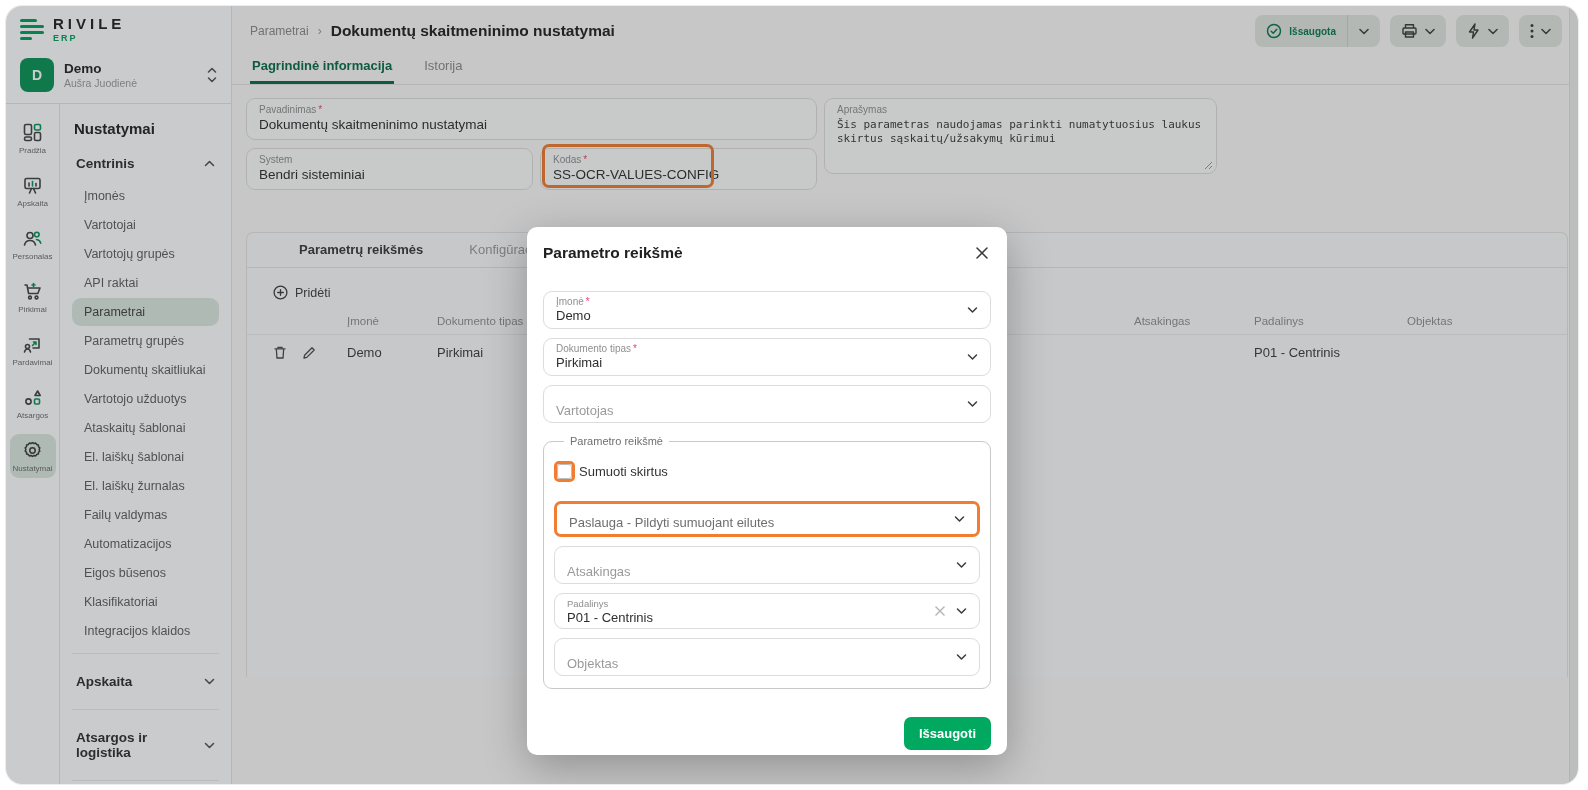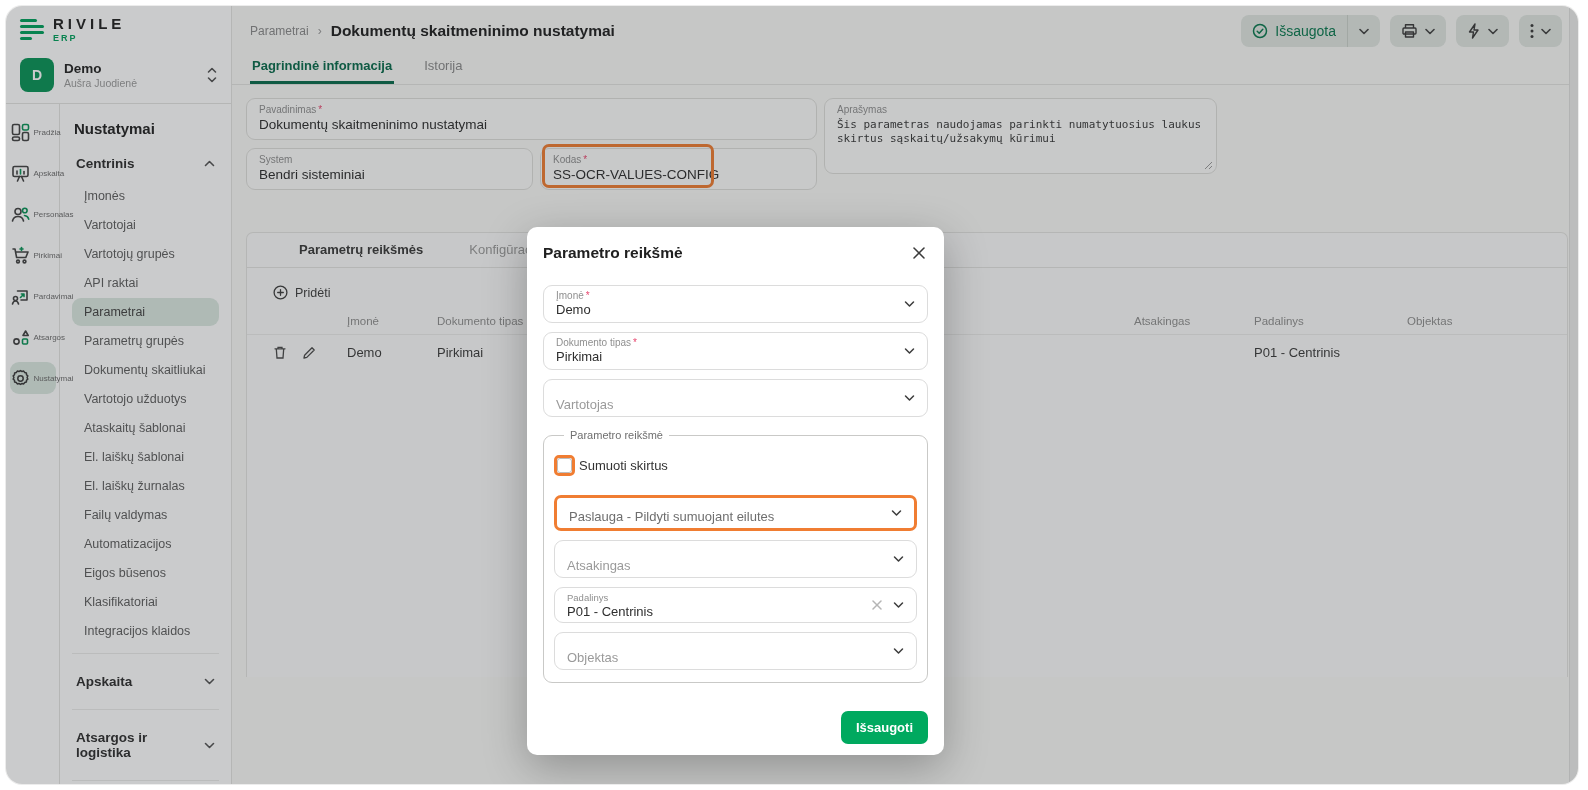--- a/index.html
+++ b/index.html
@@ -28,21 +28,21 @@
   .logo-sub{font-size:9px;font-weight:700;letter-spacing:2px;color:var(--brand-green);margin-top:2px;}
   .user-row{display:flex;align-items:center;gap:10px;padding:9px 14px 11px;border-bottom:1px solid var(--line);}
   .avatar{width:34px;height:34px;border-radius:8px;background:var(--avatar-green);color:#fff;
     display:flex;align-items:center;justify-content:center;font-size:14px;font-weight:700;flex:none;}
   .user-texts{flex:1;min-width:0;}
   .user-name{font-size:13.5px;font-weight:700;color:#262626;}
   .user-sub{font-size:10.5px;color:#9B9B9B;margin-top:1px;}
   .side-body{flex:1;display:flex;min-height:0;}
   .rail{width:54px;border-right:1px solid var(--line);padding-top:12px;display:flex;flex-direction:column;
     align-items:center;gap:9px;flex:none;}
-  .rail-item{width:46px;border-radius:9px;padding:6px 0 5px;display:flex;
+  .rail-item{width:46px;border-radius:9px;padding:6px 0 5px;display:flex;flex-direction:column;
     align-items:center;gap:3px;color:#474747;cursor:pointer;}
   .rail-item.active{background:var(--side-active);}
   .rail-label{font-size:8px;color:#6D6D6D;white-space:nowrap;}
   .nav{flex:1;padding:8px 12px 0;overflow:hidden;}
   .nav-title{font-size:15px;font-weight:700;color:#242424;margin:8px 2px 12px;}
   .sec-head{display:flex;align-items:center;justify-content:space-between;padding:7px 4px;cursor:pointer;}
   .sec-label{font-size:13.5px;font-weight:700;color:#303030;}
   .nav-items{list-style:none;margin:4px 0 8px;}
   .nav-item{font-size:12.5px;color:var(--ink2);padding:7px 12px;border-radius:9px;margin:1px 0;cursor:pointer;}
   .nav-item.active{background:var(--side-active);color:#454545;}
@@ -53,21 +53,21 @@
   .main{flex:1;display:flex;flex-direction:column;min-width:0;position:relative;}
   .topbar{display:flex;align-items:center;justify-content:space-between;padding:9px 16px 4px 18px;}
   .crumbs{display:flex;align-items:center;gap:9px;}
   .crumb{font-size:12px;color:#8A8A8A;cursor:pointer;}
   .crumb-sep{font-size:12px;color:#9A9A9A;}
   .page-title{font-size:15.5px;font-weight:700;color:#222;}
   .top-actions{display:flex;gap:10px;align-items:center;}
   .btn{height:32px;background:#E1E6E1;border-radius:8px;display:flex;align-items:center;cursor:pointer;}
   .btn-seg{display:flex;align-items:center;gap:7px;padding:0 11px;height:100%;}
   .btn-divider{width:1px;height:32px;background:#CBD2CB;}
-  .saved-text{font-size:14px;font-weight:400;color:#0B7A50;}
+  .saved-text{font-size:10px;font-weight:700;color:#0B7A50;}
   .tabrow{display:flex;gap:28px;padding:0 18px;border-bottom:1px solid var(--line);}
   .tab{font-size:13px;color:#8A8A8A;padding:7px 2px 8px;cursor:pointer;border-bottom:3px solid transparent;}
   .tab.active{color:var(--tab-green);font-weight:700;border-bottom-color:var(--tab-green);}
 
   .content{flex:1;padding:13px 10px 0 14px;min-height:0;}
   .form-area{position:relative;height:112px;}
   .field{position:absolute;background:#FDFDFC;border:1px solid var(--field-border);border-radius:9px;padding:5px 12px;}
   .f-label{font-size:10px;color:var(--muted);line-height:12px;}
   .req{color:var(--req-pink);font-size:10px;margin-left:2px;}
   .f-value{font-size:13.5px;color:#2E2E2E;margin-top:1px;white-space:nowrap;overflow:hidden;}
@@ -91,28 +91,28 @@
   .tbl-head .cell{font-size:11.5px;color:#8F8F8F;}
   .tbl-body-row{height:36px;border-top:1px solid #ECECEA;}
   .tbl-body-row .cell{font-size:13px;color:#3C3C3C;}
   .row-icons{display:flex;gap:15px;align-items:center;}
   .icon-btn{cursor:pointer;display:flex;}
 
   .scroll-strip{position:absolute;top:0;right:0;width:9px;height:100%;background:#EDEDEB;border-left:1px solid #E0E0DE;}
 
   
   .overlay{position:absolute;inset:0;background:rgba(35,38,40,0.24);z-index:40;}
-  .modal{position:absolute;left:521px;top:221px;width:417px;height:528px;background:#fff;border-radius:10px;
+  .modal{position:absolute;left:521px;top:221px;width:480px;height:528px;background:#fff;border-radius:10px;
     box-shadow:0 12px 44px rgba(0,0,0,0.28);z-index:50;padding:17px 16px 0;}
   .modal-head{display:flex;align-items:flex-start;justify-content:space-between;}
   .modal-title{font-size:15.5px;font-weight:700;color:#202020;}
   .modal-close{cursor:pointer;padding:3px;}
   .mfield{position:relative;border:1px solid #DCDCDC;border-radius:9px;height:38px;padding:4px 34px 4px 12px;
     margin-top:9px;cursor:pointer;background:#fff;}
-  .mfield.first{margin-top:23px;}
+  .mfield.first{margin-top:29px;}
   .mfield .f-value{font-size:13px;margin-top:0;}
   .mfield.placeholder{display:flex;align-items:flex-end;}
   .ph{font-size:13px;color:#9A9A9A;}
   .chev{position:absolute;right:12px;top:50%;transform:translateY(-50%);}
   .clear-x{position:absolute;right:34px;top:50%;transform:translateY(-50%);cursor:pointer;}
   fieldset.group{margin-top:12px;border:1px solid #C9C9C7;border-radius:9px;padding:10px 10px 12px;}
   fieldset.group legend{font-size:11px;color:#6F6F6F;padding:0 6px;margin-left:10px;}
   .check-row{display:flex;align-items:center;gap:4px;margin:4px 0 2px 0;}
   .check-hl{border:3px solid var(--hl-orange);border-radius:5px;padding:0;display:inline-flex;}
   .checkbox{width:15px;height:15px;border:1.5px solid #BDBDBD;border-radius:3px;background:#fff;cursor:pointer;}

